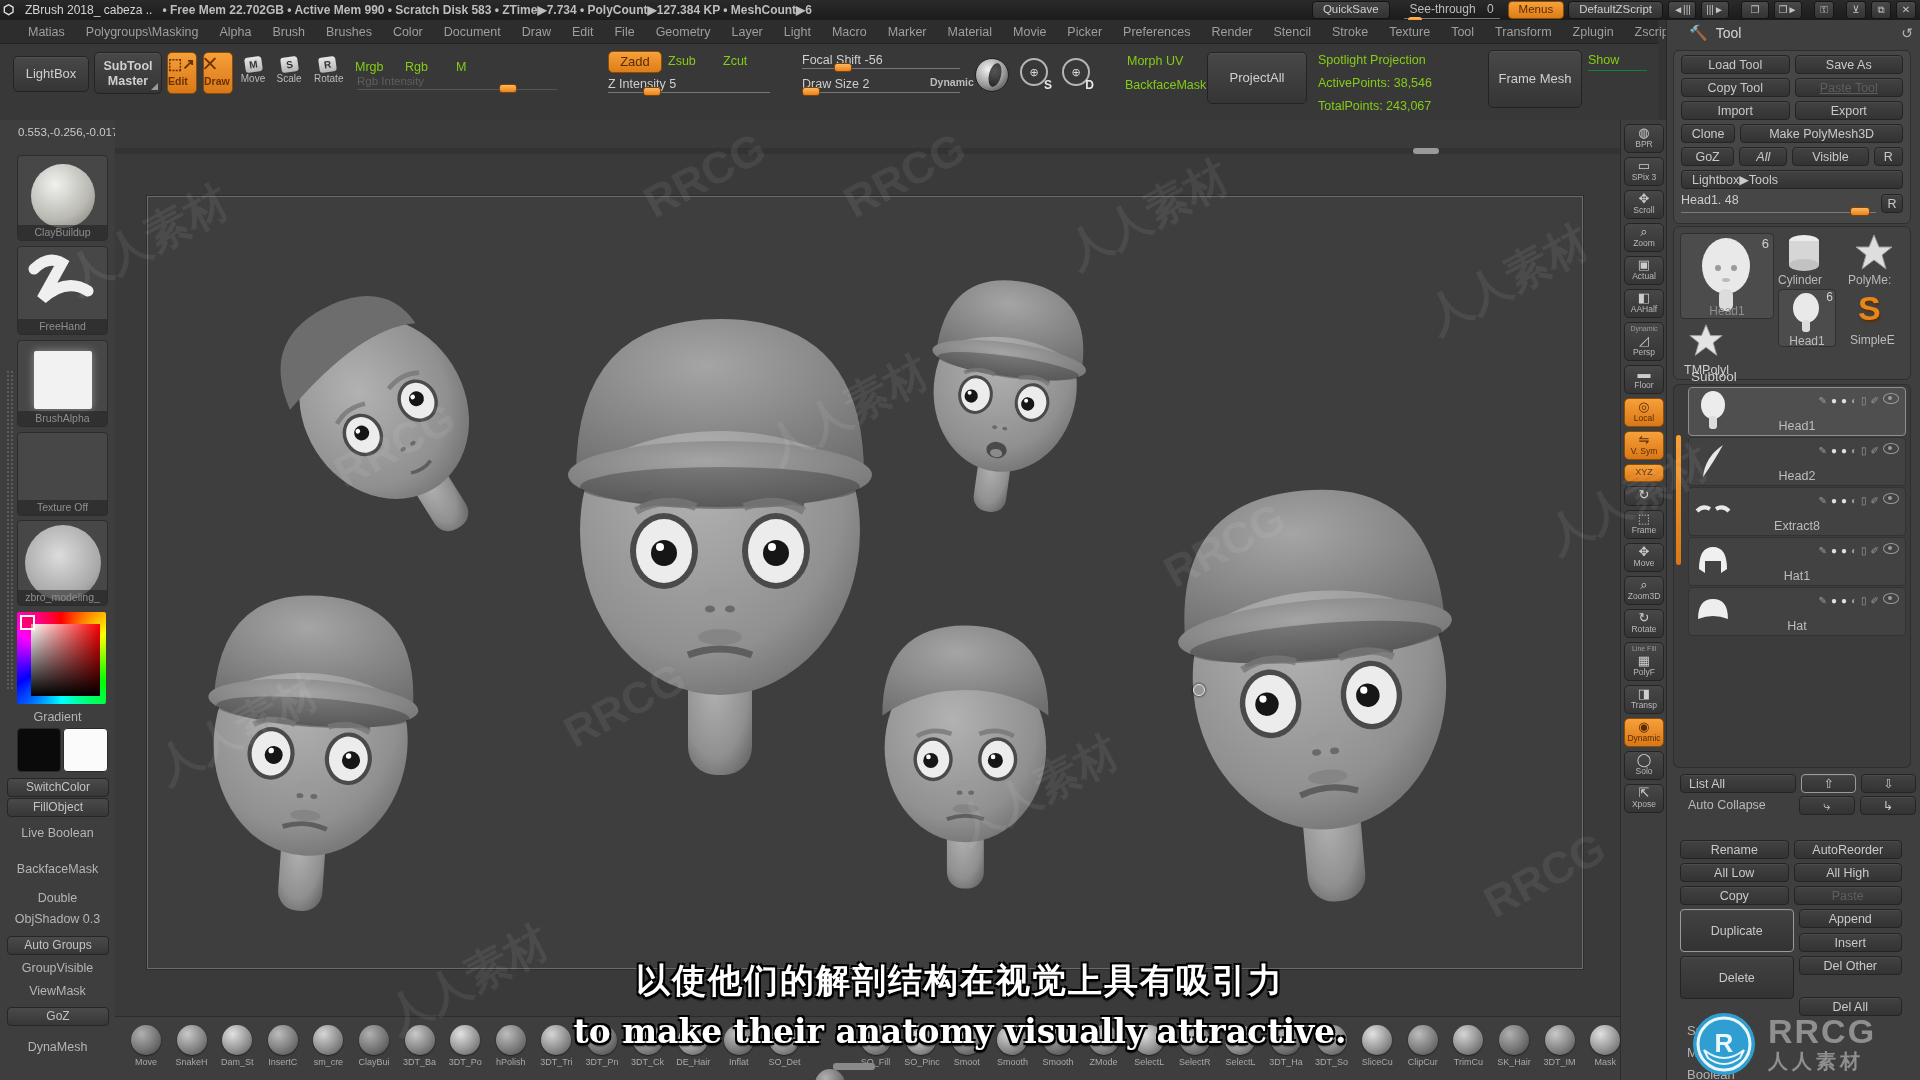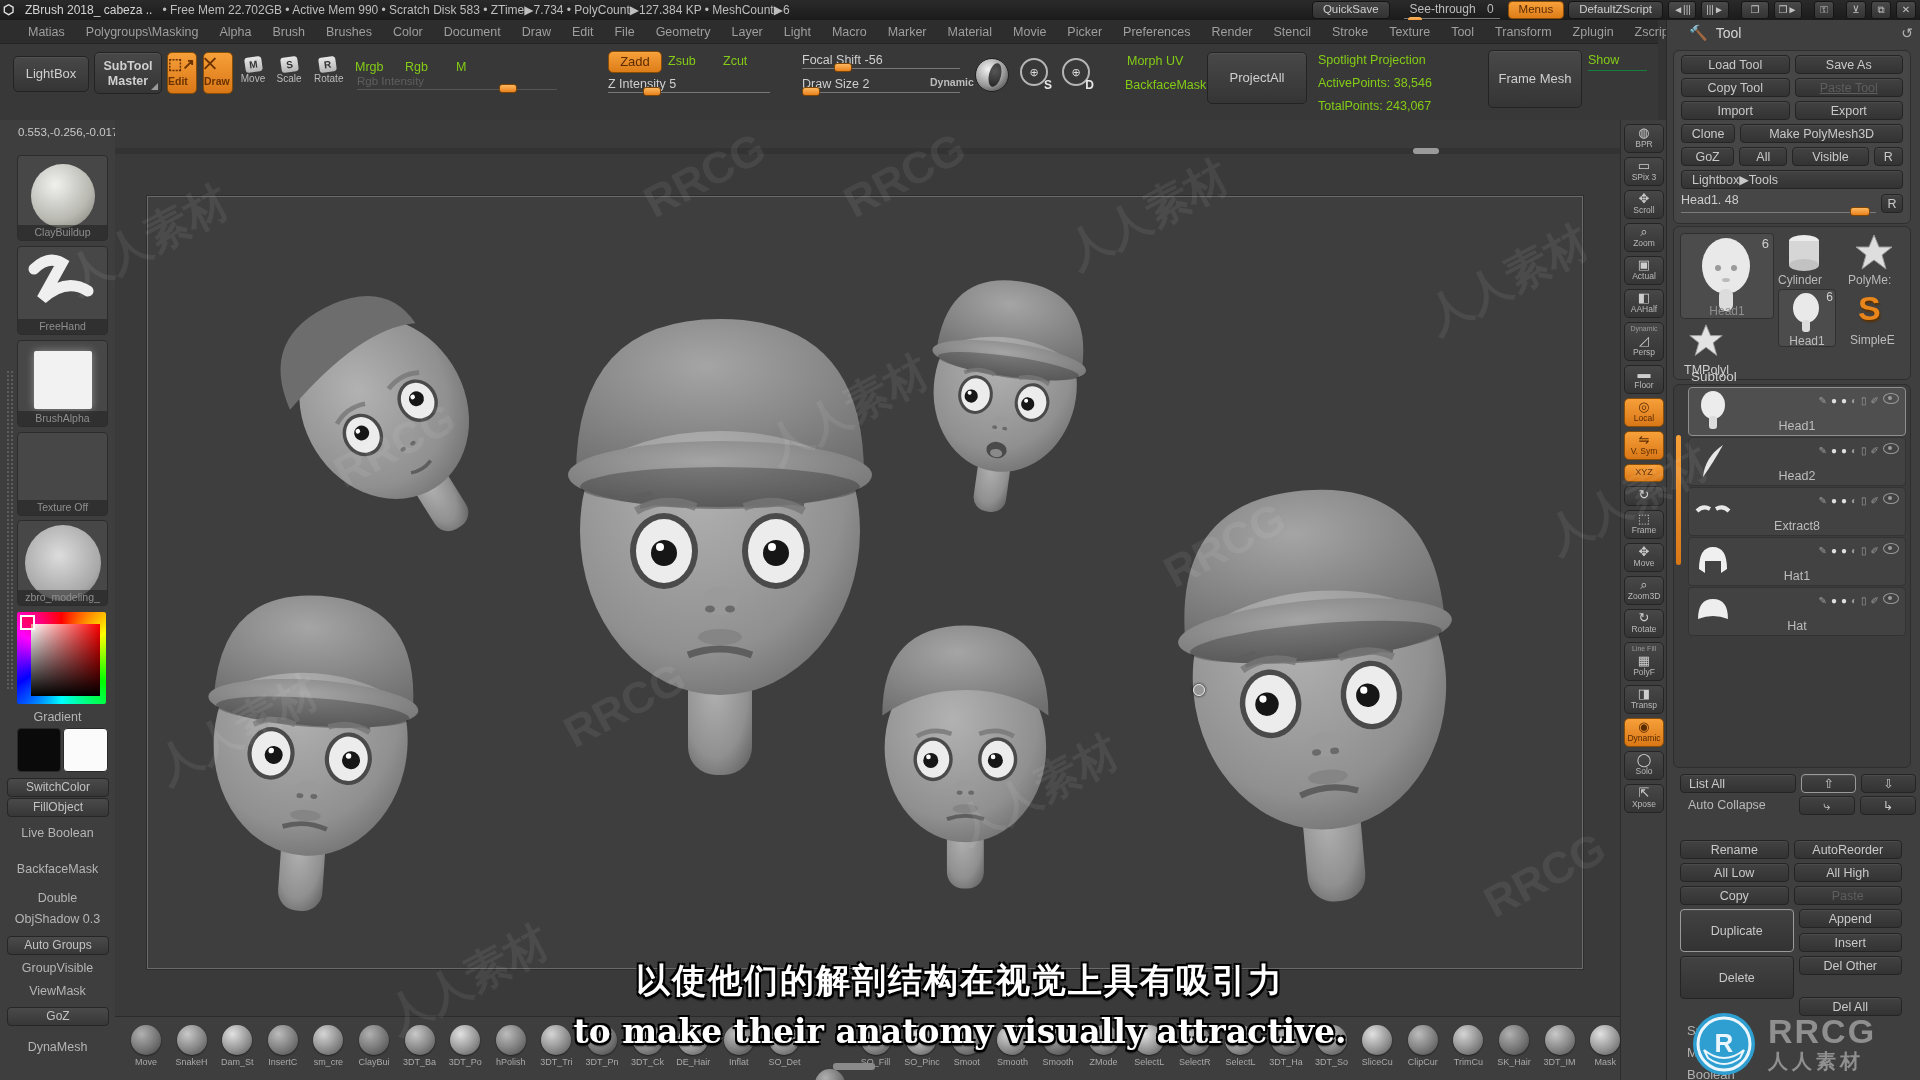--- a/index.html
+++ b/index.html
@@ -97,21 +97,21 @@
   .eyeicon:after{content:"";position:absolute;left:4px;top:1.5px;width:4px;height:4px;border-radius:50%;background:#9a9a9a;}
 </style>
 </head>
 <body>
 
 <div id="root">
 
   <div id="titlebar" class="abs">
     <span id="zlogo">⬡</span>
     <span style="color:#d5d5d5;">ZBrush 2018_ cabeza ..</span>
-    <span id="title-stats" style="margin-left:10px;color:#bdbdbd;">• Free Mem 22.702GB • Active Mem 990 • Scratch Disk 583 • ZTime▶7.734 • PolyCount▶127.384 KP • MeshCount▶6</span>
+    <span id="title-stats" style="margin-left:10px;color:#bdbdbd;font-weight:bold;">• Free Mem 22.702GB • Active Mem 990 • Scratch Disk 583 • ZTime▶7.734 • PolyCount▶127.384 KP • MeshCount▶6</span>
     <span style="flex:1"></span>
     <span class="tb-btn">QuickSave</span>
     <span style="margin-left:14px;border-bottom:1px solid #777;padding:0 6px 2px;position:relative;">
       <span>See-through</span>
       <span style="margin-left:8px;">0</span>
       <span style="position:absolute;left:4px;bottom:-5px;width:14px;height:6px;border-radius:3px;background:linear-gradient(#ffb75e,#e8821e);"></span>
     </span>
     <span class="tb-btn orangebtn">Menus</span>
     <span class="tb-btn" style="margin-left:4px;">DefaultZScript</span>
     <span class="tb-ico">◄|||</span>
@@ -585,21 +585,21 @@
           <div class="prow">
             <div class="pbtn" style="flex: 1 1 0%;">Import</div>
             <div class="pbtn" style="flex: 1 1 0%;">Export</div>
           </div>
           <div class="prow">
             <div class="pbtn" style="flex: 0.45 1 0%;">Clone</div>
             <div class="pbtn" style="flex: 1.55 1 0%;">Make PolyMesh3D</div>
           </div>
           <div class="prow">
             <div class="pbtn" style="flex: 0.62 1 0%;">GoZ</div>
-            <div class="pbtn" style="flex: 0.55 1 0%;">All</div>
+            <div class="pbtn" style="flex: 0.55 1 0%; font-style: italic;">All</div>
             <div class="pbtn" style="flex: 0.95 1 0%;">Visible</div>
             <div class="pbtn" style="flex: 0.28 1 0%;">R</div>
           </div>
         </div>
       <div class="prow">
           <div class="pbtn" style="flex:1;text-align:left;padding-left:10px;">Lightbox▶Tools</div>
         </div>
       <div class="prow" style="align-items:center;">
         <div style="flex:1;position:relative;height:19px;border-bottom:1px solid #7a7a7a;font-size:12.5px;color:#cdcdcd;">
           <span>Head1. 48</span>

